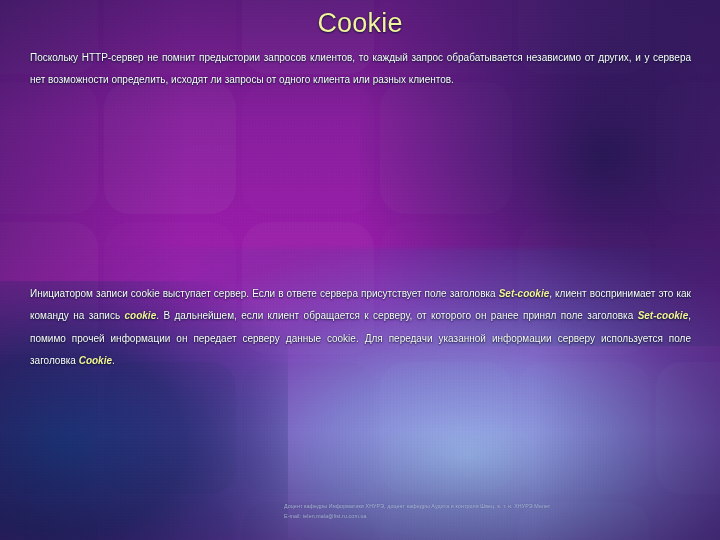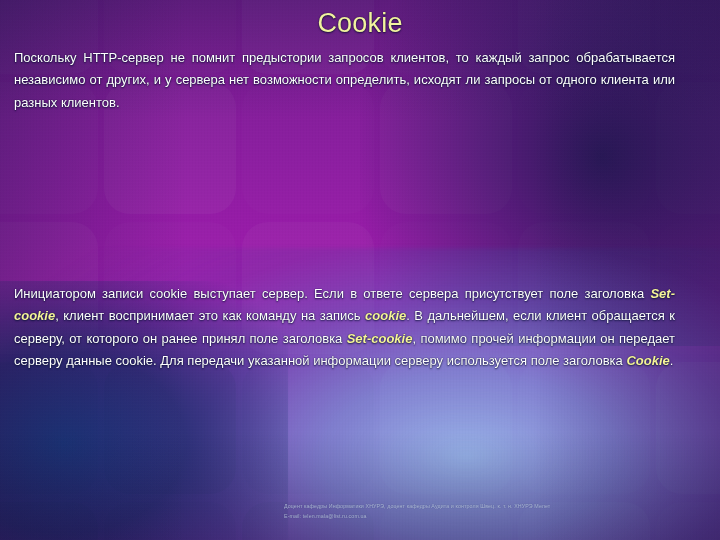--- a/index.html
+++ b/index.html
@@ -94,24 +94,24 @@
     text-align: center;
     font-size: 27px;
     line-height: 34px;
     color: #f2f2a0;
     letter-spacing: .2px;
     text-shadow: 0 1px 2px rgba(4,14,40,.75), 0 0 1px rgba(4,14,40,.9);
   }
 
   .body-block {
     position: absolute;
-    left: 14px;
+    left: 30px;
     width: 661px;
     color: #ffffff;
-    font-size: 13px;
+    font-size: 10px;
     line-height: 22.4px;
     text-align: justify;
     text-justify: inter-word;
     text-shadow: 0 1px 2px rgba(5,16,46,.80), 0 0 1px rgba(5,16,46,.9);
   }
   .p1 { top: 47px; }
   .p2 { top: 178px; }
   .p3 { top: 283px; }
 
   .body-block p {

